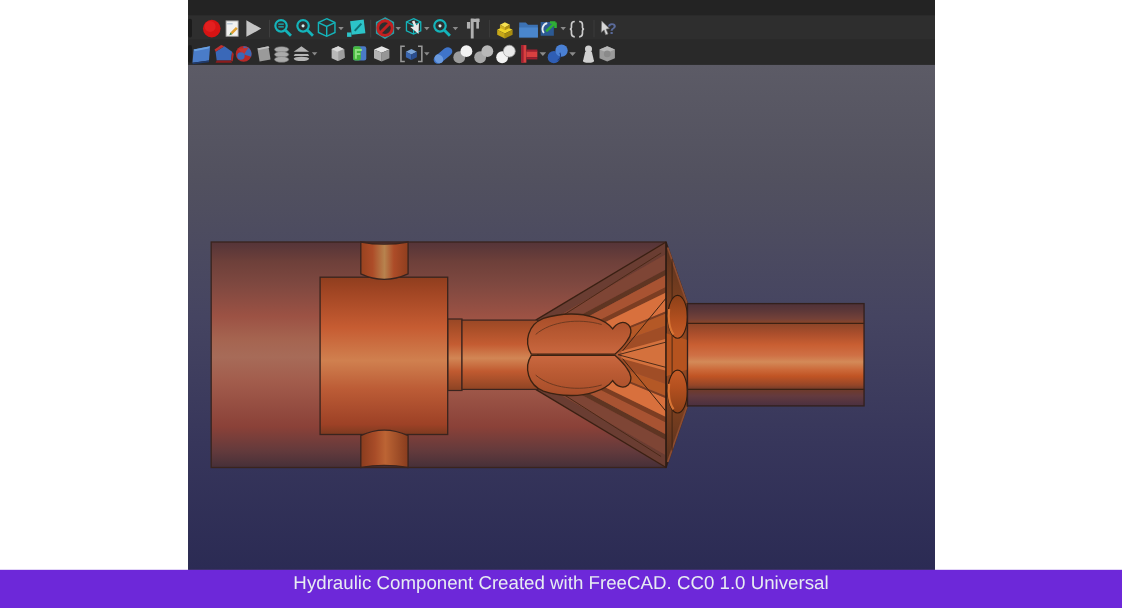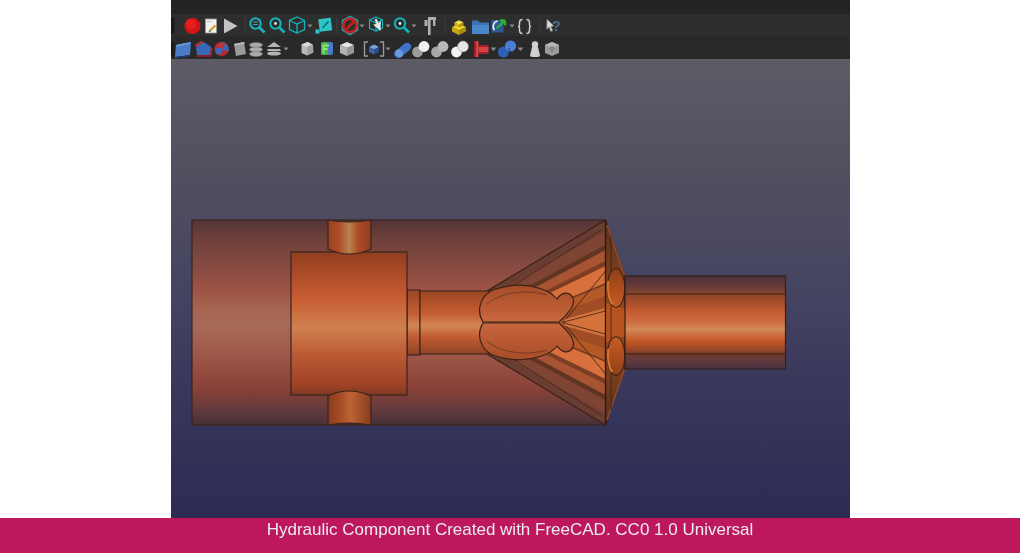--- a/index.html
+++ b/index.html
@@ -4,21 +4,21 @@
 <style>
   html,body{margin:0;padding:0;}
   body{width:1020px;height:553px;background:#ffffff;position:relative;overflow:hidden;
        font-family:"Liberation Sans",sans-serif;-webkit-font-smoothing:antialiased;}
   #shot{position:absolute;left:171px;top:0;width:679px;height:518px;background:#2c2c2c;}
   #titlebar{position:absolute;left:0;top:0;width:679px;height:14px;background:#232323;}
   #row1{position:absolute;left:0;top:14px;width:679px;height:22px;background:#2e2e2e;}
   #row2{position:absolute;left:0;top:36px;width:679px;height:23px;background:#292929;}
   #view{position:absolute;left:0;top:59px;width:679px;height:459px;
         background:linear-gradient(180deg,#5c5b66 0%,#52515f 22%,#454461 50%,#37365b 75%,#2b2b54 100%);}
-  #bottombar{position:absolute;left:0;top:518px;width:1020px;height:35px;background:#be185d;
+  #bottombar{position:absolute;left:0;top:518px;width:1020px;height:35px;background:#6d28d9;
              color:#e7ecf2;font-size:17px;text-align:center;line-height:23px;}
 </style>
 </head>
 <body>
 <div id="shot">
   <div id="titlebar"></div>
   <div id="row1"></div>
   <div id="row2"></div>
   <div id="view">
     <svg width="679" height="459" viewBox="0 0 679 459">

